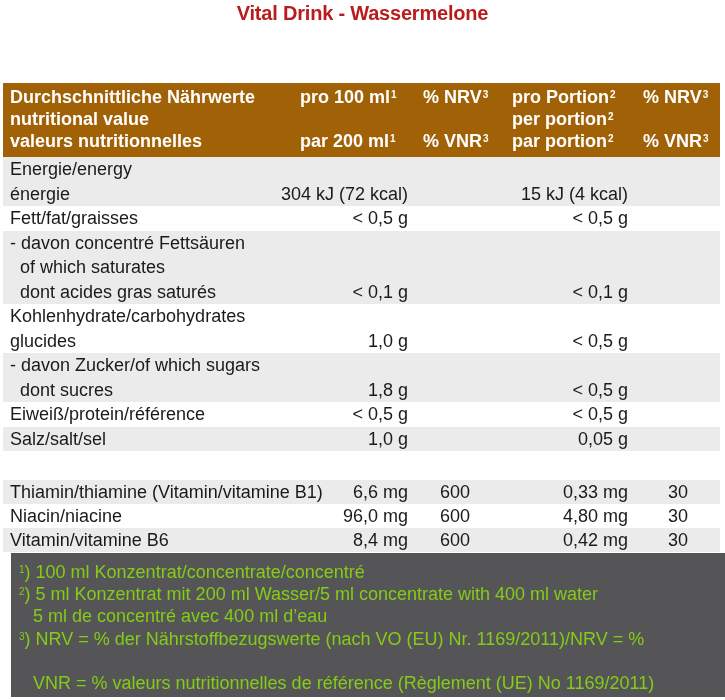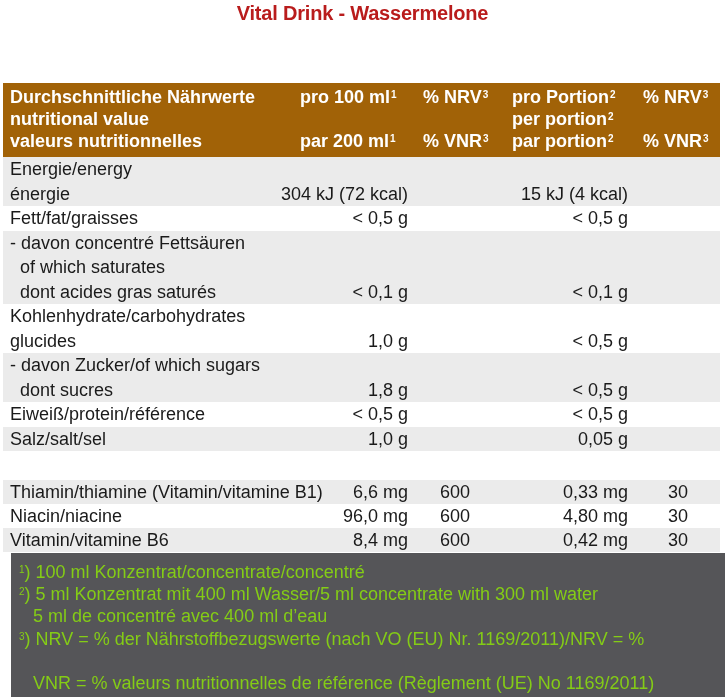--- a/index.html
+++ b/index.html
@@ -146,17 +146,17 @@
         <span class="v1">8,4 mg</span>
         <span class="n1">600</span>
         <span class="v2">0,42 mg</span>
         <span class="n2">30</span>
       </div>
     </div>
   </div>
 
 <div class="footer" id="footnotes">
     <div class="fline" style="top: 8px;"><sup>1</sup><span style="white-space: pre;">) 100 ml Konzentrat/concentrate/concentré</span></div>
-    <div class="fline" style="top: 30.2px;"><sup>2</sup><span style="white-space: pre;">) 5 ml Konzentrat mit 400 ml Wasser/5 ml concentrate with 300 ml water</span></div>
+    <div class="fline" style="top: 30.2px;"><sup>2</sup><span style="white-space: pre;">) 5 ml Konzentrat mit 200 ml Wasser/5 ml concentrate with 400 ml water</span></div>
     <div class="fline" style="top: 52.4px;"><span style="white-space: pre;">   5 ml de concentré avec 400 ml d’eau</span></div>
     <div class="fline" style="top: 74.6px;"><sup>3</sup><span style="white-space: pre;">) NRV = % der Nährstoffbezugswerte (nach VO (EU) Nr. 1169/2011)/NRV = %</span></div>
     <div class="fline" style="top: 119px;"><span style="white-space: pre;">   VNR = % valeurs nutritionnelles de référence (Règlement (UE) No 1169/2011)</span></div>
   </div>
 
 </body></html>

